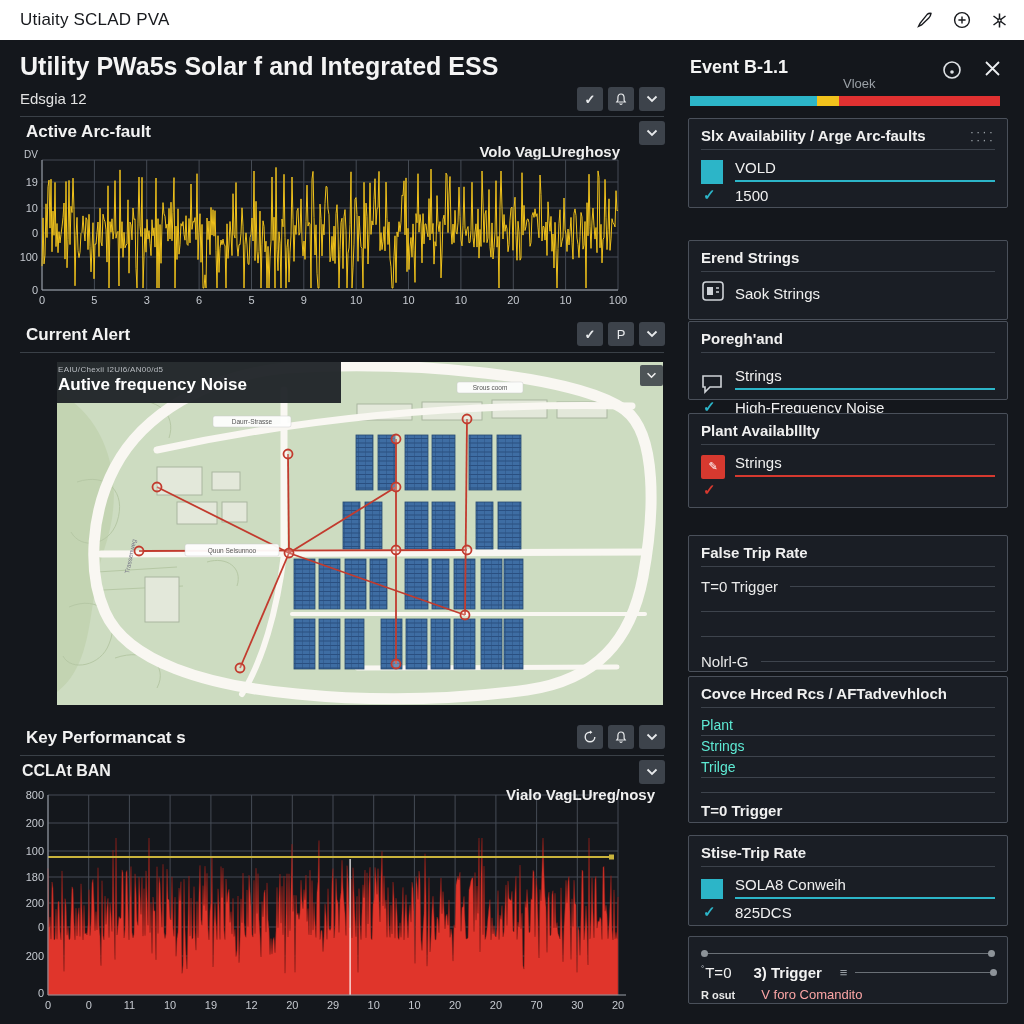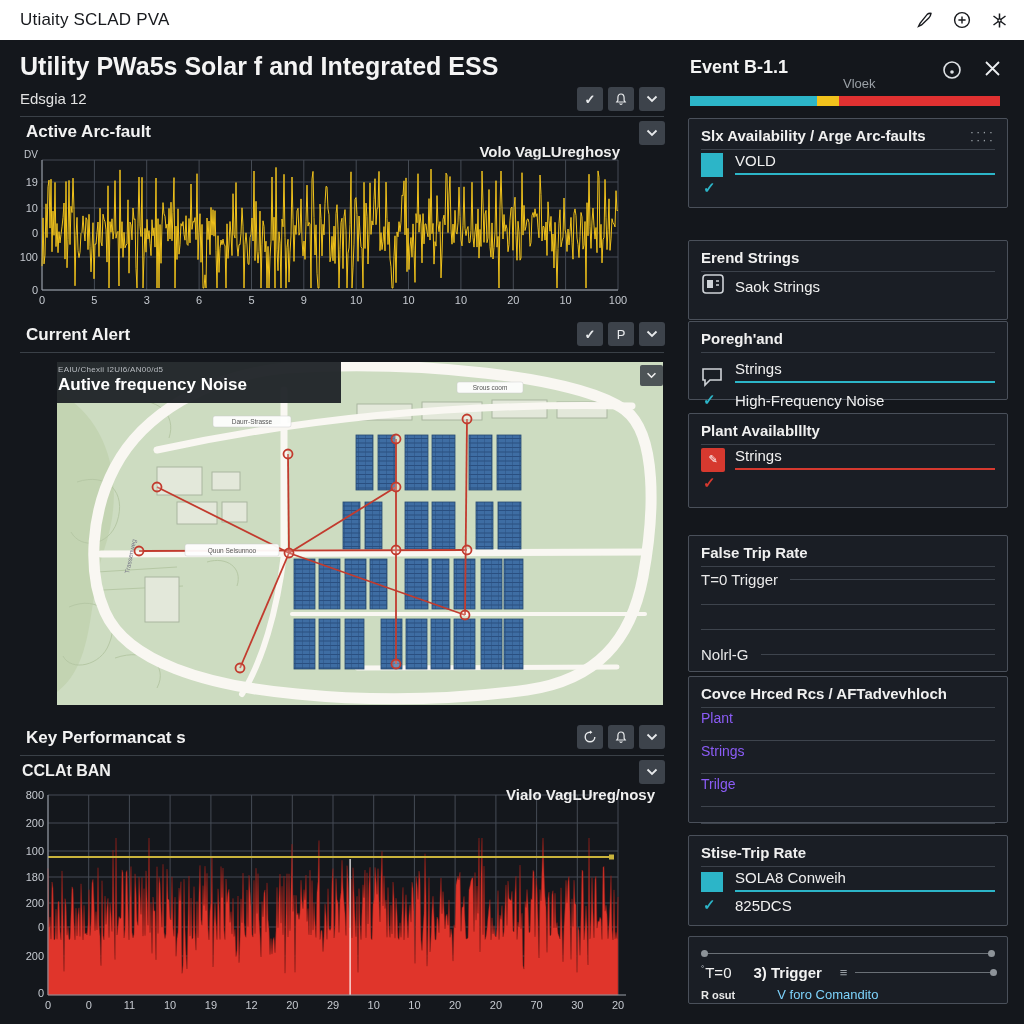--- a/index.html
+++ b/index.html
@@ -42,57 +42,57 @@
   
   .sb-title{position:absolute;left:690px;top:57px;font-size:18px;font-weight:bold;color:#f4f4f4}
   .sb-sub{position:absolute;left:843px;top:76px;font-size:13px;color:#9aa0a6}
   .sb-icon{position:absolute;cursor:pointer}
   .progress{position:absolute;left:690px;top:96px;width:310px;height:10px;display:flex}
   .progress .seg{height:100%}
 
   .card{position:absolute;left:688px;width:320px;background:#1a1e25;
         border:1px solid #4a505a;border-radius:2px;padding:8px 12px}
   .card-head{display:flex;align-items:center;border-bottom:1px solid #3c424b;
-             padding-bottom:5px;}
+             padding-bottom:5px;margin-bottom:7px}
   .card-title{font-size:15px;font-weight:bold;color:#f0f0f0;white-space:nowrap}
   .menu-dots{margin-left:auto;color:#9aa0a6;font-size:13px;letter-spacing:2px;cursor:pointer;line-height:.6}
   .item{display:grid;grid-template-columns:34px 1fr;align-items:center}
   .sqi{width:22px;height:24px}
   .teal-bg{background:#2cb5c8}
   .red-bg{background:#d6392f;border-radius:2px;display:flex;align-items:center;justify-content:center;
           color:#fff;font-size:11px;width:24px;height:24px}
   .item-label{font-size:15px;color:#f0f0f0;padding:2px 0}
   .uline{border-top:2px solid #2cb5c8;margin:2px 0 4px 0}
   .uline.red{border-top-color:#d6392f}
   .chkmark{font-size:15px;font-weight:bold;color:#2cb5c8;padding-left:2px}
   .chkmark.red{color:#d6392f}
   .chk-text{font-size:15px;color:#f0f0f0}
   .lrow{display:flex;align-items:center;height:25px;font-size:15px;color:#e9e9e9}
   .fill-line{flex:1;border-bottom:1px solid #3e444d;margin-left:12px;height:1px}
   .fill-line.full{margin-left:0}
-  .r6{border-bottom:1px solid #3e444d;padding:2px 0 14px 0;font-size:14px;color:#8b5cf6}
+  .r6{border-bottom:1px solid #3e444d;padding:2px 0 2px 0;font-size:14px;color:#5eead4}
   .r6.blank{height:15px}
   .c6-footer{font-size:15px;font-weight:bold;color:#f0f0f0;margin-top:9px}
 
   
   .dotline{position:relative;border-top:1px solid #6a7076;margin:8px 2px 0 2px}
   .dotline::before,.dotline::after{content:"";position:absolute;top:-4px;width:7px;height:7px;
         border-radius:50%;background:#8d9399}
   .dotline::before{left:-2px}
   .dotline::after{right:-2px}
   .t0row{display:flex;align-items:center;margin-top:10px;font-size:15px;color:#f2f2f2}
   .t0row .sup{font-size:8px;align-self:flex-start;margin-right:1px;color:#cfd3d8}
   .t0row b{margin-left:22px}
   .burger{margin-left:18px;color:#9aa0a6;font-size:13px}
   .mini-slider{position:relative;flex:1;border-top:1px solid #6a7076;margin-left:8px}
   .mini-slider::after{content:"";position:absolute;right:-2px;top:-4px;width:7px;height:7px;
         border-radius:50%;background:#8d9399}
   .note-row{display:flex;align-items:baseline;margin-top:6px}
   .note-b{font-size:11px;font-weight:bold;color:#e9e9e9}
-  .cyan-link{font-size:13px;color:#7dd3fc;margin-left:42px;cursor:pointer}
+  .cyan-link{font-size:13px;color:#fca5a5;margin-left:26px;cursor:pointer}
 </style>
 </head>
 <body>
 
 <div class="topbar">
   <div class="topbar-title">Utiaity SCLAD PVA</div>
   <div class="topbar-icons">
     <span>
       <svg width="17" height="17" viewBox="0 0 17 17">
           <path d="M11.2 2.4 C13 1 15 1.4 15 1.4 S14.6 4.4 12.8 6 L5.6 13 L2.6 14.4 L4 11.4 Z" fill="none" stroke="#17191d" stroke-width="1.4"></path>
@@ -421,20 +421,21 @@
     <span class="card-title">Slx Availability / Arge Arc-faults</span>
     <span class="menu-dots">····<br>····</span>
   </div>
   <div class="item">
     <span class="sqi teal-bg"></span>
     <div>
       <div class="item-label">VOLD</div>
       <div class="uline"></div>
     </div>
     <span class="chkmark">✓</span>
+    <span class="chk-text">1500</span>
   </div>
 </div>
 
 <div class="card" style="top:240px;height:80px">
   <div class="card-head">
       <span class="card-title">Erend Strings</span>
     </div>
   <div class="item">
     <span>
       <svg width="24" height="24" viewBox="0 0 24 24">

